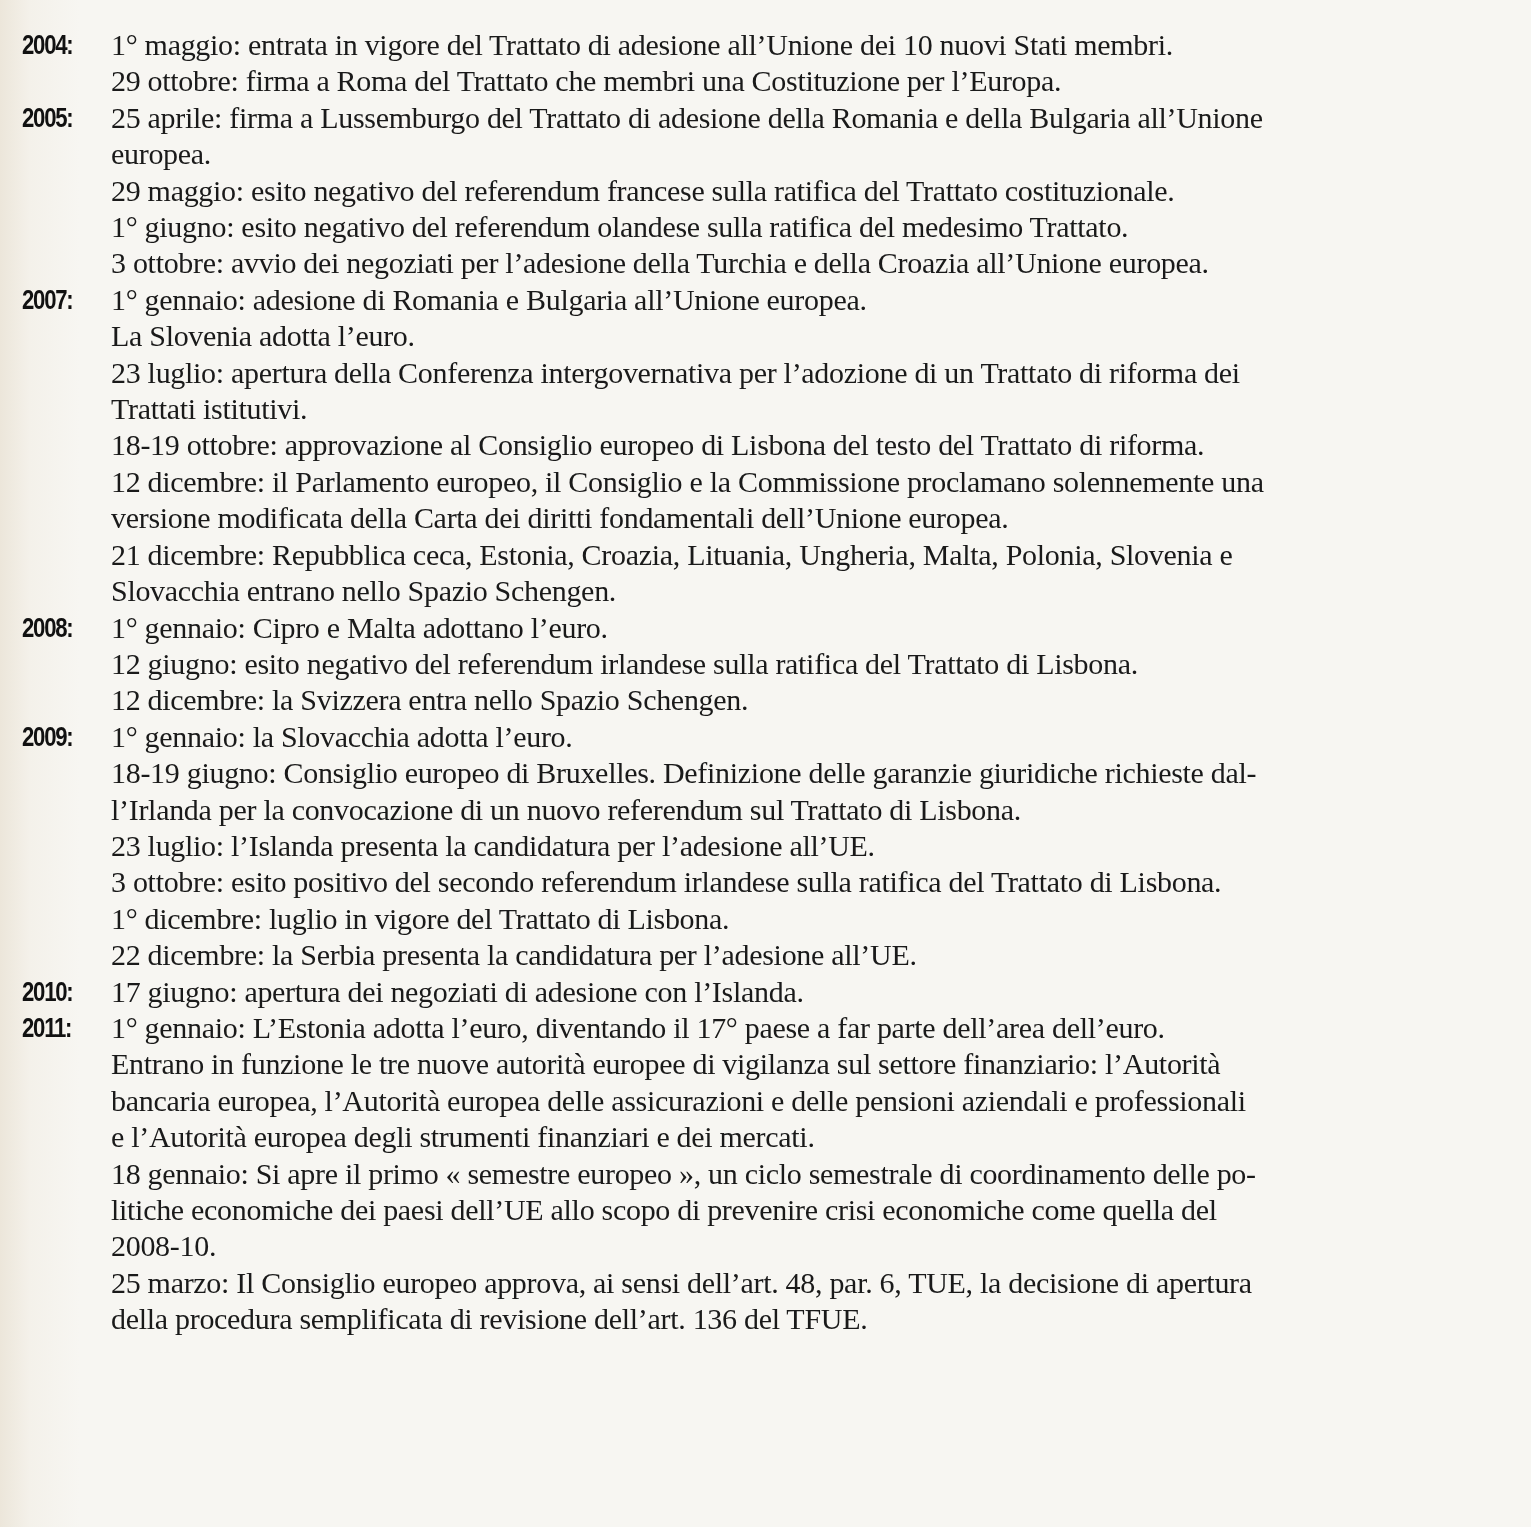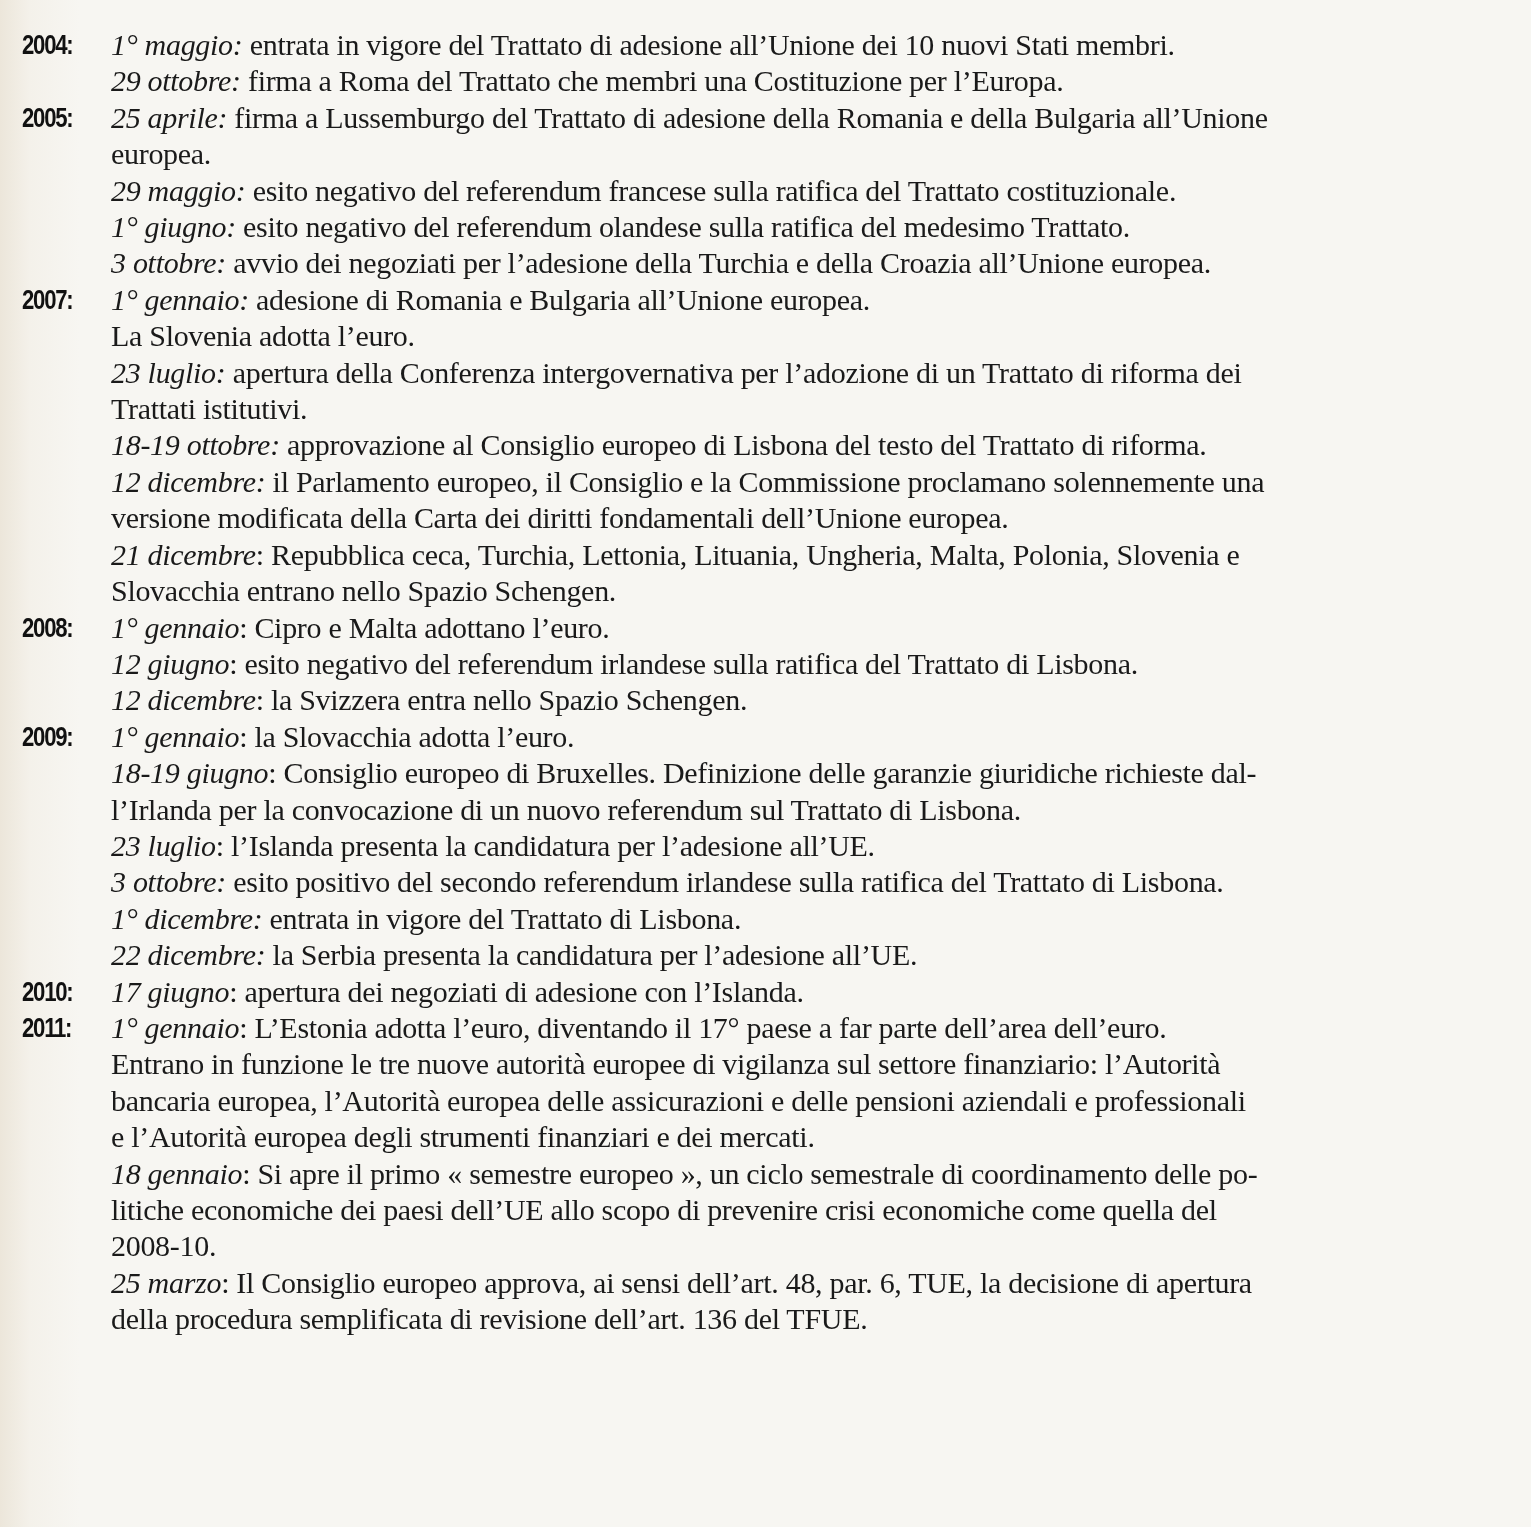--- a/index.html
+++ b/index.html
@@ -18,21 +18,21 @@
     font-family: "Liberation Sans", "DejaVu Sans", sans-serif;
     font-weight: bold; font-size: 27px; letter-spacing: -1.5px;
     transform: scaleX(0.82); transform-origin: left top;
     line-height: 37px; color: #111;
   }
   .entries { margin-left: 111px; width: 1330px; }
   .line {
     font-size: 30px; line-height: 36.4px; white-space: nowrap;
     letter-spacing: -0.3px;
   }
-  .line .date { font-style: italic; }
+  .line .date { }
 </style>
 </head>
 <body>
 
 <div class="page" id="page">
     <div class="year-block">
       <div class="year">2004:</div>
       <div class="entries">
         <div class="line"><span class="date">1° maggio:</span><span class="text"> entrata in vigore del Trattato di adesione all’Unione dei 10 nuovi Stati membri.</span></div>
         <div class="line"><span class="date">29 ottobre:</span><span class="text"> firma a Roma del Trattato che membri una Costituzione per l’Europa.</span></div>
@@ -51,41 +51,41 @@
     <div class="year-block">
       <div class="year">2007:</div>
       <div class="entries">
         <div class="line"><span class="date">1° gennaio:</span><span class="text"> adesione di Romania e Bulgaria all’Unione europea.</span></div>
         <div class="line"><span class="date"></span><span class="text">La Slovenia adotta l’euro.</span></div>
         <div class="line"><span class="date">23 luglio:</span><span class="text"> apertura della Conferenza intergovernativa per l’adozione di un Trattato di riforma dei</span></div>
         <div class="line"><span class="date"></span><span class="text">Trattati istitutivi.</span></div>
         <div class="line"><span class="date">18-19 ottobre:</span><span class="text"> approvazione al Consiglio europeo di Lisbona del testo del Trattato di riforma.</span></div>
         <div class="line"><span class="date">12 dicembre:</span><span class="text"> il Parlamento europeo, il Consiglio e la Commissione proclamano solennemente una</span></div>
         <div class="line"><span class="date"></span><span class="text">versione modificata della Carta dei diritti fondamentali dell’Unione europea.</span></div>
-        <div class="line"><span class="date">21 dicembre</span><span class="text">: Repubblica ceca, Turchia, Lettonia, Lituania, Ungheria, Malta, Polonia, Slovenia e</span></div>
+        <div class="line"><span class="date">21 dicembre</span><span class="text">: Repubblica ceca, Estonia, Croazia, Lituania, Ungheria, Malta, Polonia, Slovenia e</span></div>
         <div class="line"><span class="date"></span><span class="text">Slovacchia entrano nello Spazio Schengen.</span></div>
       </div>
     </div>
     <div class="year-block">
       <div class="year">2008:</div>
       <div class="entries">
         <div class="line"><span class="date">1° gennaio</span><span class="text">: Cipro e Malta adottano l’euro.</span></div>
         <div class="line"><span class="date">12 giugno</span><span class="text">: esito negativo del referendum irlandese sulla ratifica del Trattato di Lisbona.</span></div>
         <div class="line"><span class="date">12 dicembre</span><span class="text">: la Svizzera entra nello Spazio Schengen.</span></div>
       </div>
     </div>
     <div class="year-block">
       <div class="year">2009:</div>
       <div class="entries">
         <div class="line"><span class="date">1° gennaio</span><span class="text">: la Slovacchia adotta l’euro.</span></div>
         <div class="line"><span class="date">18-19 giugno</span><span class="text">: Consiglio europeo di Bruxelles. Definizione delle garanzie giuridiche richieste dal-</span></div>
         <div class="line"><span class="date"></span><span class="text">l’Irlanda per la convocazione di un nuovo referendum sul Trattato di Lisbona.</span></div>
         <div class="line"><span class="date">23 luglio</span><span class="text">: l’Islanda presenta la candidatura per l’adesione all’UE.</span></div>
         <div class="line"><span class="date">3 ottobre:</span><span class="text"> esito positivo del secondo referendum irlandese sulla ratifica del Trattato di Lisbona.</span></div>
-        <div class="line"><span class="date">1° dicembre:</span><span class="text"> entrata in vigore del Trattato di Lisbona.</span></div>
+        <div class="line"><span class="date">1° dicembre:</span><span class="text"> luglio in vigore del Trattato di Lisbona.</span></div>
         <div class="line"><span class="date">22 dicembre:</span><span class="text"> la Serbia presenta la candidatura per l’adesione all’UE.</span></div>
       </div>
     </div>
     <div class="year-block">
       <div class="year">2010:</div>
       <div class="entries">
         <div class="line"><span class="date">17 giugno</span><span class="text">: apertura dei negoziati di adesione con l’Islanda.</span></div>
       </div>
     </div>
     <div class="year-block">

